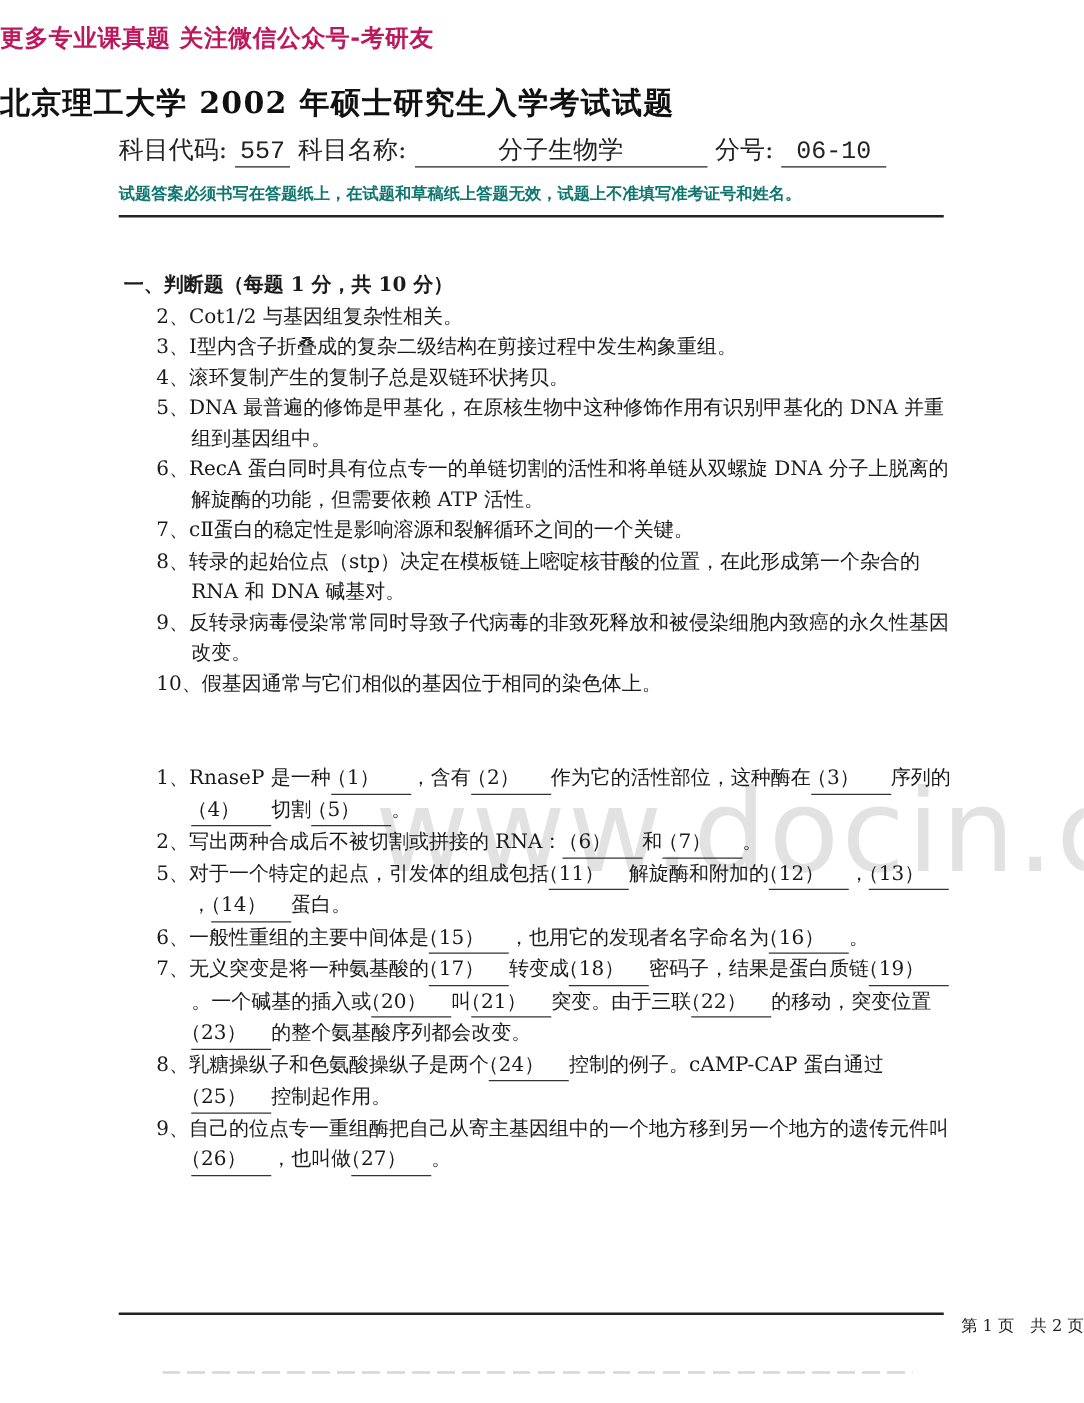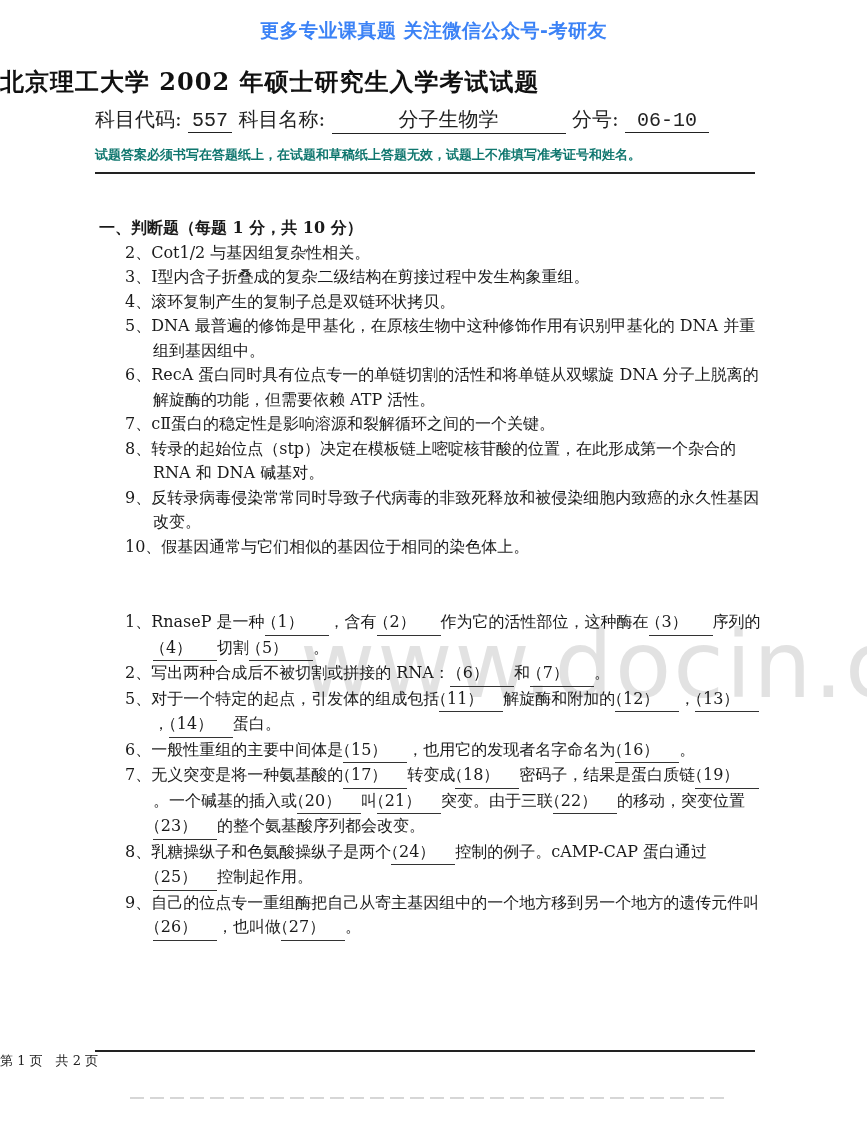--- a/index.html
+++ b/index.html
@@ -1,34 +1,34 @@
 <!DOCTYPE html>
 <html><head>
 <meta charset="utf-8">
 <style>
   html, body { margin:0; padding:0; background:#ffffff; }
   body { width:867px; height:1122px; position:relative; overflow:hidden;
          font-family:"DejaVu Serif","Liberation Serif",serif; color:#1a1a1a; }
-  .banner { position:absolute; top:18px; left:0; width:867px; text-align:center;
+  .banner { position:absolute; top:18px; left:0; width:867px; 
             font-family:"DejaVu Sans","Liberation Sans",sans-serif; font-weight:bold;
-            font-size:19px; color:#3b82f6; letter-spacing:0.5px; }
+            font-size:19px; color:#be185d; letter-spacing:0.5px; }
   .title { position:absolute; top:66px; left:0; width:867px; text-align:left;
            font-size:24px; font-weight:bold; letter-spacing:1px; color:#111; }
   .meta { position:absolute; top:106px; left:95px; font-size:20px; white-space:nowrap; color:#222; }
   .meta .u { display:inline-block; border-bottom:1.5px solid #222; text-align:center; padding:0 2px;font-family:Liberation Mono, monospace; }
   .notice { position:absolute; top:146px; left:95px; font-family:"DejaVu Sans","Liberation Sans",sans-serif;
             font-weight:bold; font-size:13px; color:#0f766e; white-space:nowrap; }
   .rule { position:absolute; left:95px; width:660px; height:0; border-top:2px solid #222; }
   .section { position:absolute; left:95px; width:670px; font-size:16px; line-height:24.5px; }
   .section .head { font-weight:bold; margin-left:4px; }
   .item { margin-left:30px; padding-left:28px; text-indent:-28px; }
   .blank { display:inline-block; border-bottom:1.3px solid #333; text-align:center; min-width:60px; padding:0 2px; }
   .watermark { position:absolute; top:612px; left:300px; font-family:"DejaVu Sans","Liberation Sans",sans-serif;
                font-size:92px; color:rgba(150,150,150,0.28); letter-spacing:2px; pointer-events:none; }
-  .footer { position:absolute; top:1052px; left:0; width:867px; text-align:left; font-size:13px; color:#222; }
+  .footer { position:absolute; top:1052px; left:0; width:867px; text-align:right; font-size:13px; color:#222; }
   .scanline { position:absolute; top:1097px; left:130px; width:600px; height:2px;
               background:repeating-linear-gradient(90deg,#bbb 0 14px,transparent 14px 20px); opacity:0.6; }
 </style>
 </head>
 <body>
 
 <div class="banner">更多专业课真题 关注微信公众号-考研友</div>
 
 <div class="title">北京理工大学 2002 年硕士研究生入学考试试题</div>
 

